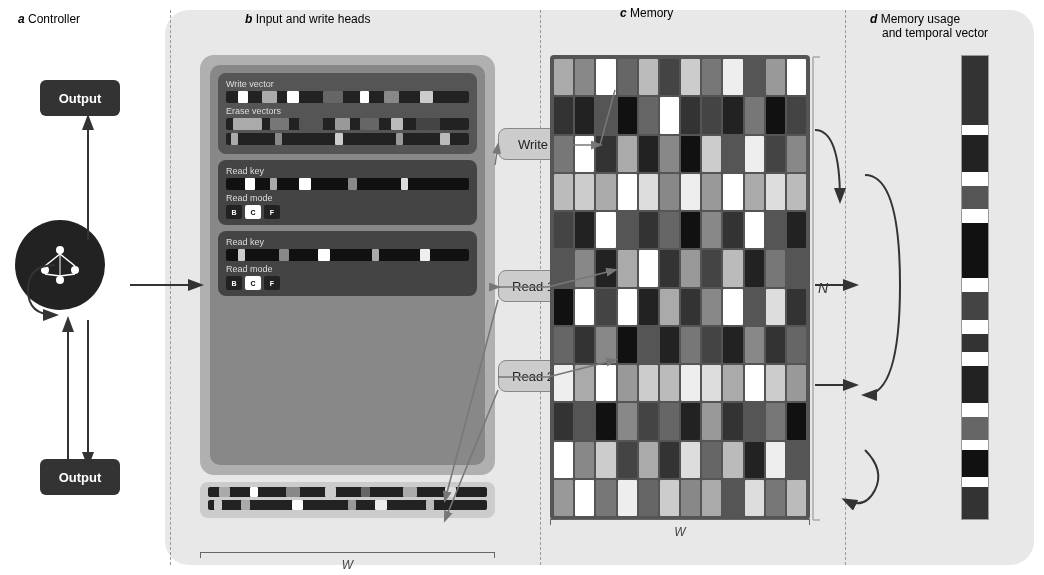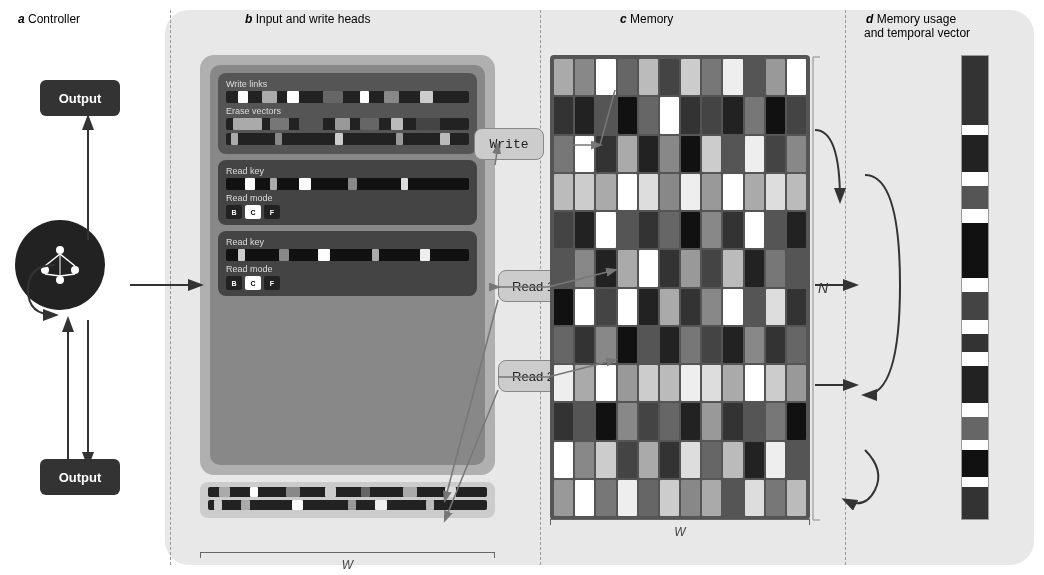--- a/index.html
+++ b/index.html
@@ -243,25 +243,25 @@
   <div class="bcd-bg"></div>
 
   <div class="section-label" style="left:18px; top:12px;">
     <b>a</b> <span>Controller</span>
   </div>
 
   <div class="section-label" style="left:245px; top:12px;">
     <b>b</b> <span>Input and write heads</span>
   </div>
 
-  <div class="section-label" style="left:620px; top:12px;">
+  <div class="section-label" style="left:620px; top:6px;">
     <b>c</b> <span>Memory</span>
   </div>
 
-  <div class="section-label" style="left:852px; top:12px;text-align:center;">
+  <div class="section-label" style="left:870px; top:12px;">
     <b>d</b> <span>Memory usage</span><br>
     <span style="margin-left:12px;">and temporal vector</span>
   </div>
 
   <div class="dashed-line" style="left:170px;"></div>
   <div class="dashed-line" style="left:540px;"></div>
   <div class="dashed-line" style="left:845px;"></div>
 
   <div class="output-box" style="position:absolute; top:80px; left:40px;">
     <span>Output</span>
@@ -283,21 +283,21 @@
       <line x1="10" y1="34" x2="25" y2="36" stroke="white" stroke-width="1.5"></line>
       <line x1="40" y1="34" x2="25" y2="36" stroke="white" stroke-width="1.5"></line>
       <line x1="25" y1="14" x2="25" y2="36" stroke="white" stroke-width="1"></line>
     </svg>
   </div>
 
   <div class="rw-panel">
     <div class="rw-panel-inner">
 
       <div class="write-head">
-        <div class="row-label">Write links</div>
+        <div class="row-label">Write vector</div>
         <div class="pixel-row">
           <div class="pixel" style="left:5%;width:4%;background:#fff;"></div>
           <div class="pixel" style="left:15%;width:6%;background:#aaa;"></div>
           <div class="pixel" style="left:25%;width:5%;background:#fff;"></div>
           <div class="pixel" style="left:40%;width:8%;background:#666;"></div>
           <div class="pixel" style="left:55%;width:4%;background:#fff;"></div>
           <div class="pixel" style="left:65%;width:6%;background:#888;"></div>
           <div class="pixel" style="left:80%;width:5%;background:#ccc;"></div>
         </div>
         <div class="row-label">Erase vectors</div>
@@ -374,21 +374,21 @@
       <div class="pixel" style="left:60%;width:4%;background:#eee;"></div>
       <div class="pixel" style="left:78%;width:3%;background:#bbb;"></div>
     </div>
   </div>
 
   <div style="position:absolute; left:200px; top:548px; width:295px; height:14px;">
     <div style="position:absolute; left:0; right:0; top:4px; border-top:1.5px solid #666; border-left:1.5px solid #666; border-right:1.5px solid #666; height:6px;"></div>
     <div style="position:absolute; left:50%; top:10px; transform:translateX(-50%); font-size:12px; font-style:italic; color:#444;">W</div>
   </div>
 
-  <div class="action-btn" style="left:474px; top:128px;font-family:Liberation Mono, monospace;">
+  <div class="action-btn" style="left:498px; top:128px;">
     <span>Write</span>
   </div>
 
   <div class="action-btn" style="left:498px; top:270px;">
     <span>Read 1</span>
   </div>
 
   <div class="action-btn" style="left:498px; top:360px;">
     <span>Read 2</span>
   </div>

